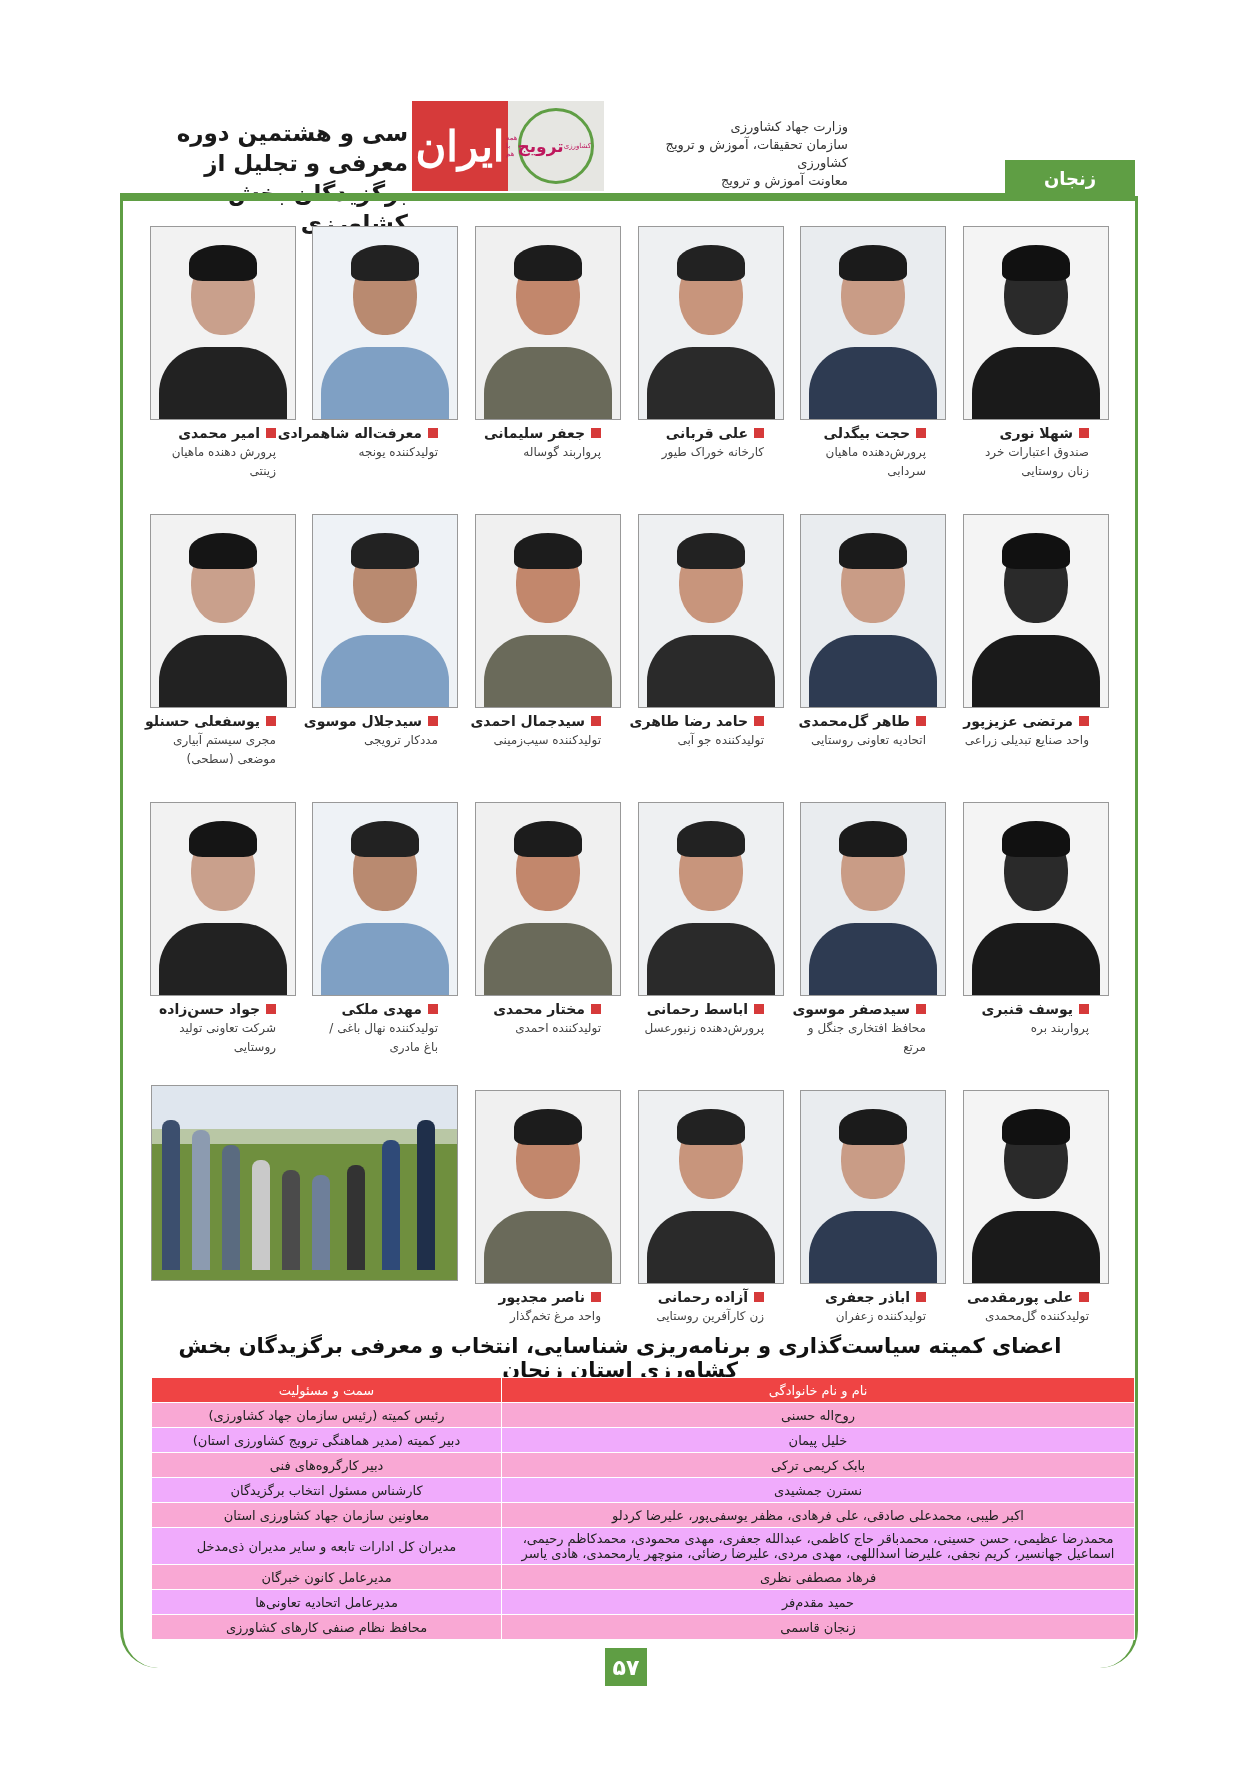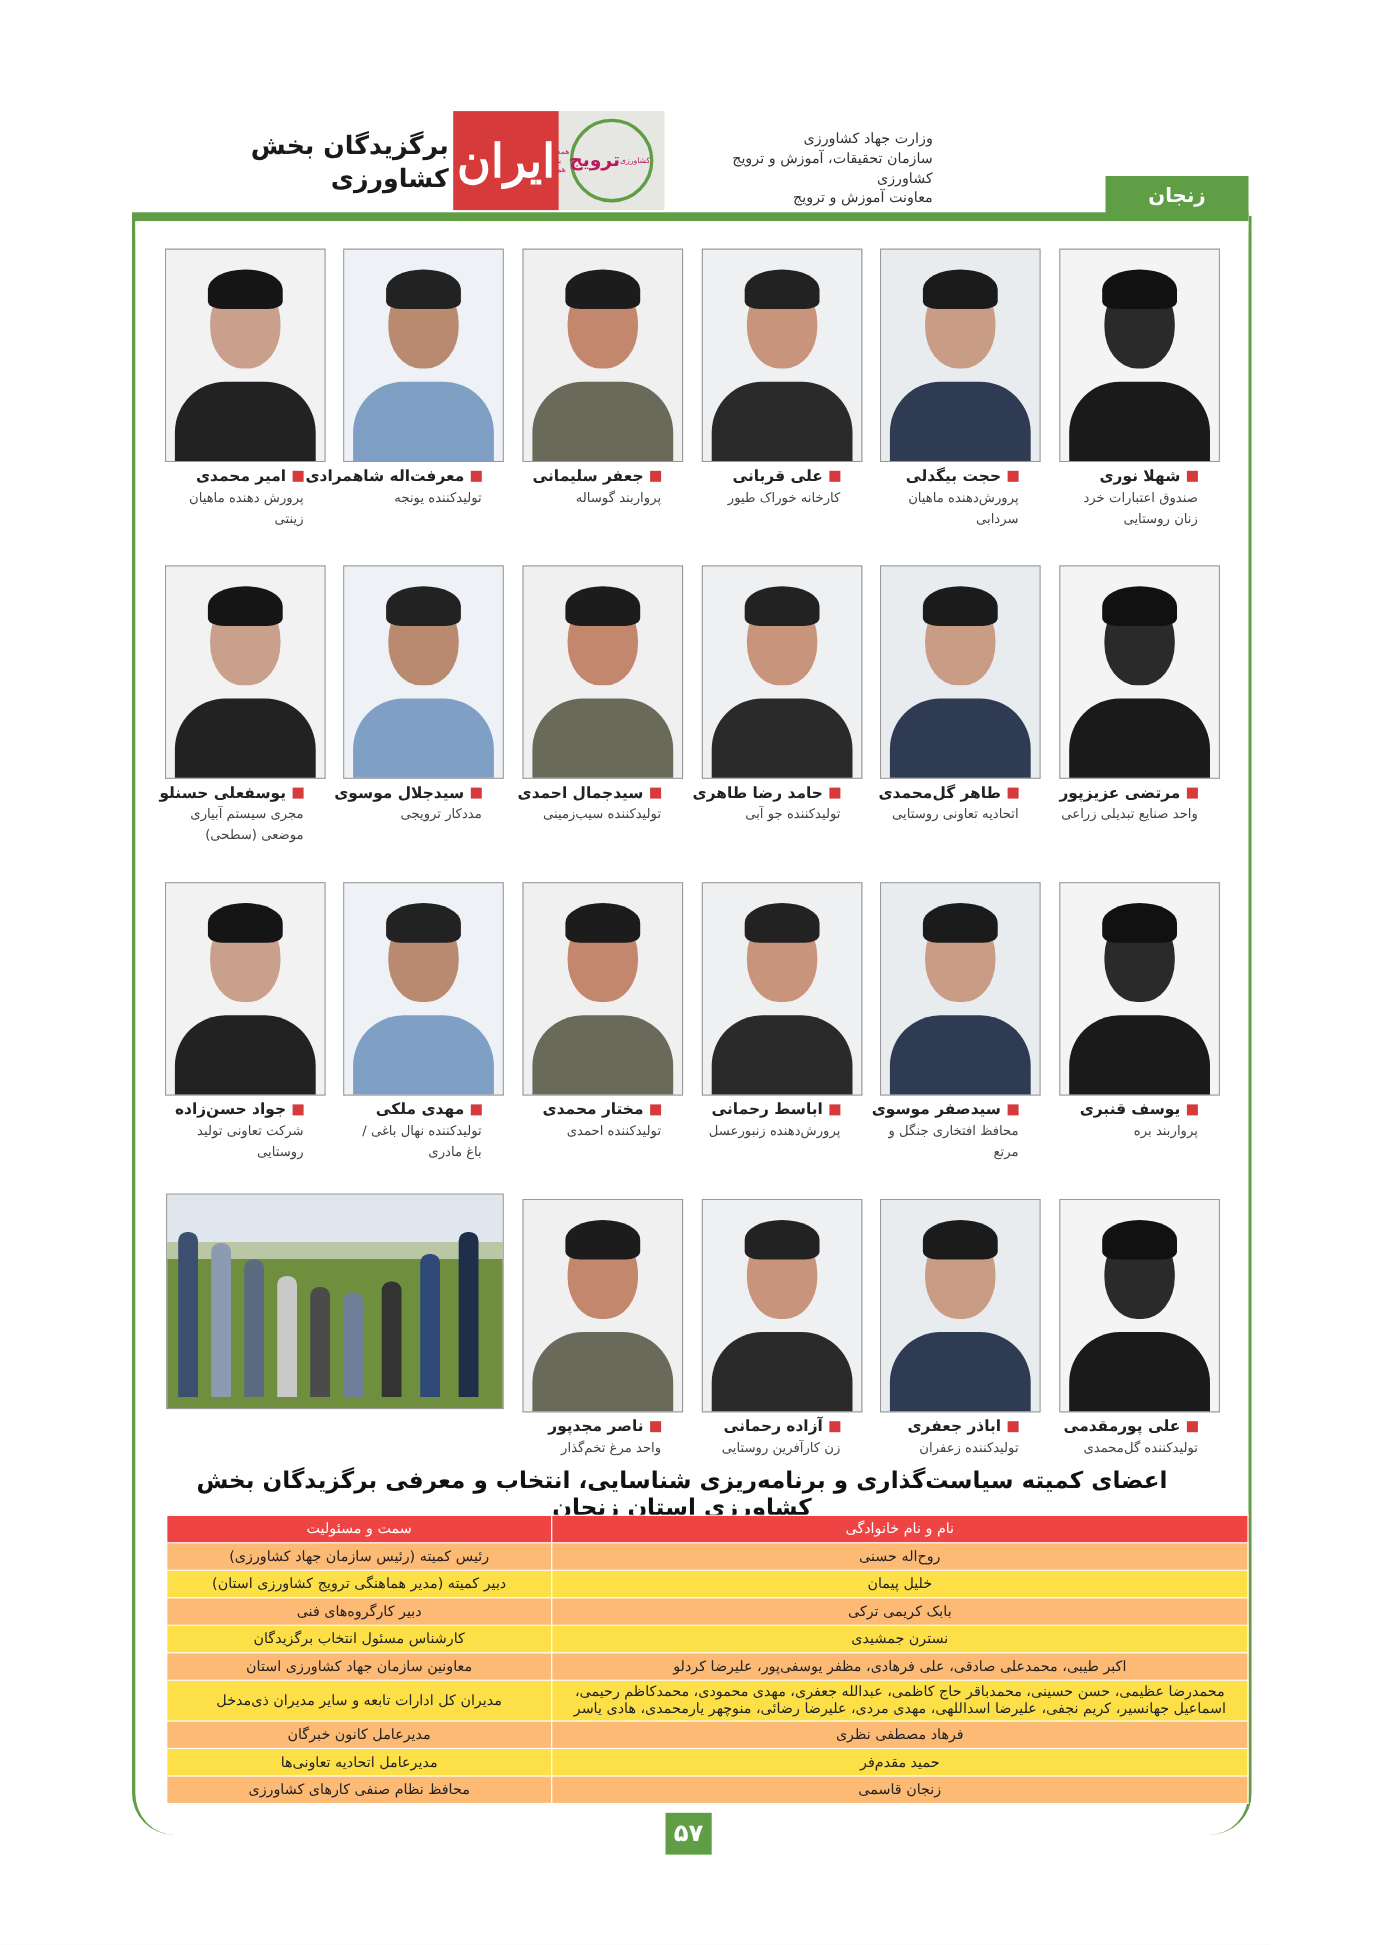--- a/index.html
+++ b/index.html
@@ -32,31 +32,32 @@
   .prole { direction:rtl; text-align:right; font-size:12px; color:#444; line-height:19px; margin-top:2px; }
 
   .field-photo { position:absolute; left:151px; top:1085px; width:305px; height:194px; border:1px solid #999; overflow:hidden; background:linear-gradient(#dfe6ee 0 22%, #b9c7a5 22% 30%, #6f8f3e 30% 100%); }
   .field-photo .fig { position:absolute; bottom:10px; width:18px; border-radius:8px 8px 0 0; }
 
   
   .cm-title { position:absolute; left:150px; top:1334px; width:940px; text-align:center; direction:rtl; font-weight:bold; font-size:21px; color:#111; }
   table.cm { position:absolute; left:151px; top:1377px; width:984px; border-collapse:collapse; direction:rtl; font-size:13px; }
   table.cm th { background:#ef4444; color:#fff; font-weight:normal; height:22px; border:1px solid #fff; }
   table.cm td { text-align:center; border:1px solid #fff; padding:3px 6px; height:18px; }
-  table.cm tr.y td { background:#fdba74; }
-  table.cm tr.g td { background:#fde047;margin-left:45px; }
+  table.cm tr.y td { background:#f9a8d4; }
+  table.cm tr.g td { background:#f0abfc;margin-left:45px; }
   table.cm td.nm { width:620px; }
   table.cm td.multi { line-height:15px; }
 
   .page-num { position:absolute; left:605px; top:1648px; width:42px; height:38px; background:#5f9e44; color:#fff; font-weight:bold; font-size:22px; display:flex; align-items:center; justify-content:center; }
 </style>
 </head>
 <body>
 
 <div class="hdr-title">
+  <div>سی و هشتمین دوره معرفی و تجلیل از</div>
   <div>برگزیدگان بخش کشاورزی</div>
 </div>
 <div class="logo-iran">
     <span>ایران</span>
   </div>
 <div class="logo-jahad">
   <div class="jahad-ring">
     <span class="t1">همه با هم</span>
     <span class="t2">ترویج</span>
     <span class="t3">کشاورزی</span>

